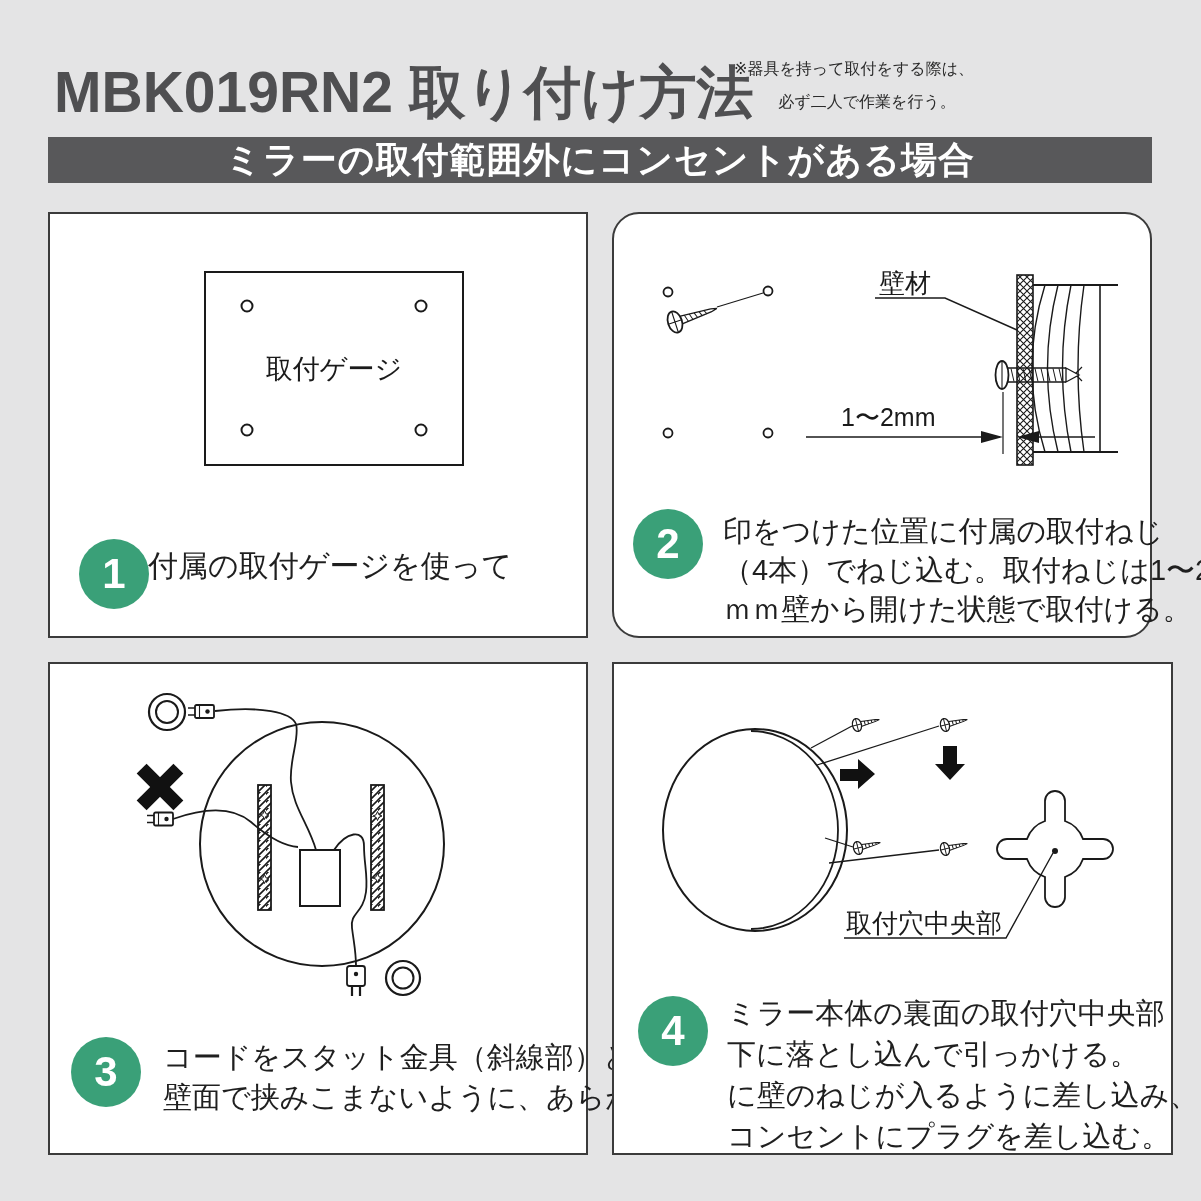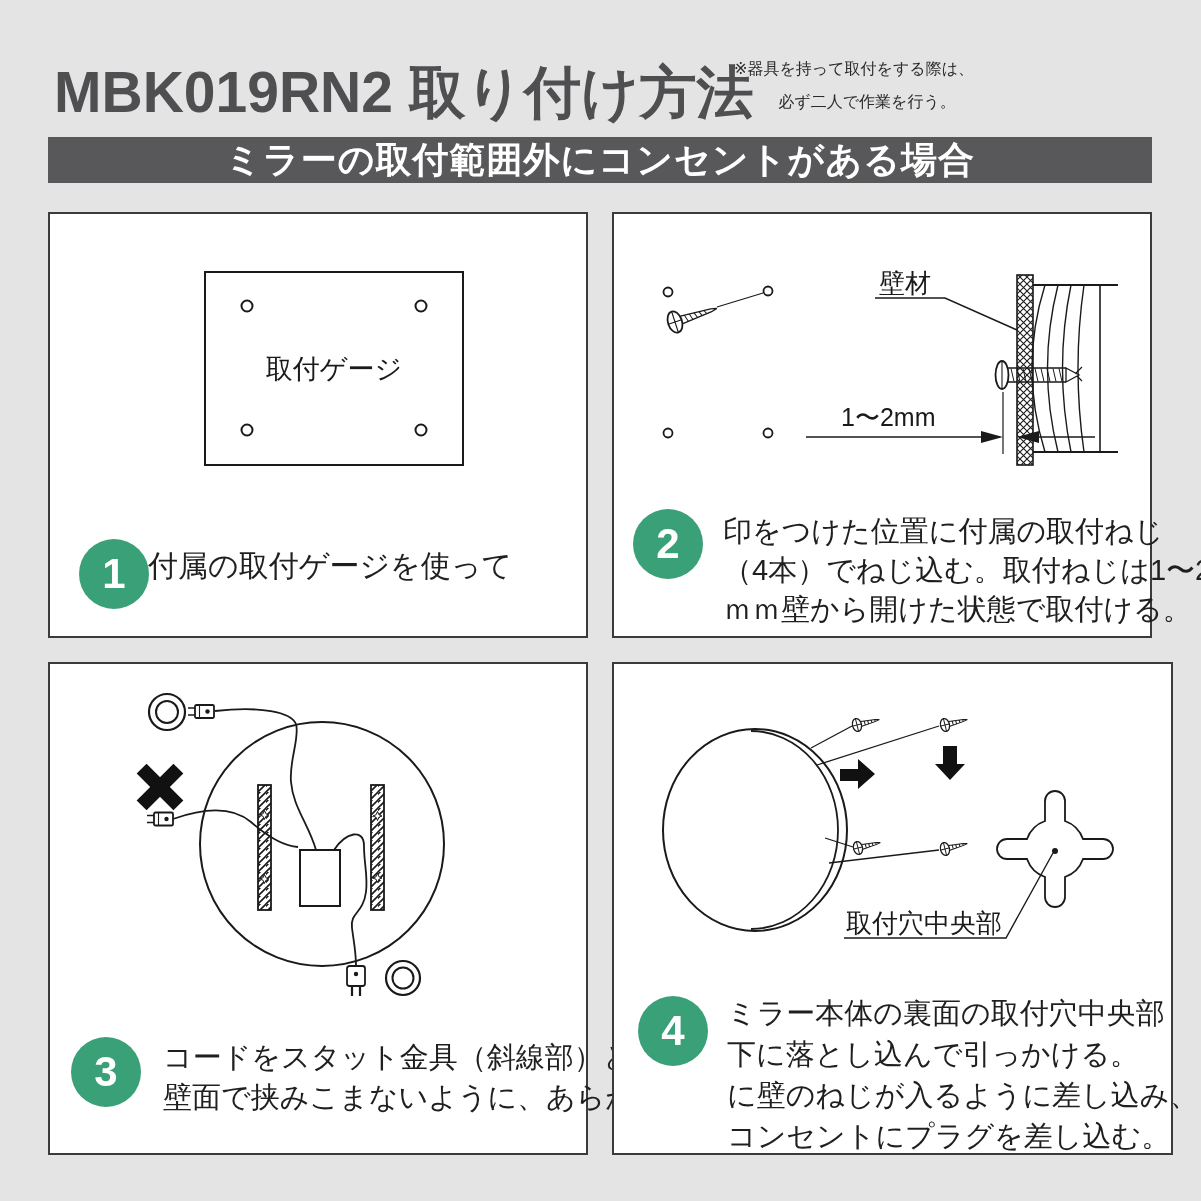--- a/index.html
+++ b/index.html
@@ -6,21 +6,21 @@
   body{width:1201px;height:1201px;background:#e4e4e5;position:relative;overflow:hidden;
        font-family:"Liberation Sans","DejaVu Sans",sans-serif;}
   .abs{position:absolute;}
   .title{left:54px;top:64px;font-size:57px;font-weight:bold;color:#4f4f51;line-height:1;letter-spacing:0px;white-space:nowrap;}
   .note{left:734px;top:52px;font-size:16px;line-height:33px;color:#2b2b2b;}
   .note .l2{padding-left:26px;text-align:center;}
   .banner{left:48px;top:137px;width:1104px;height:46px;background:#58585a;color:#ffffff;
           font-size:36px;font-weight:bold;text-align:center;line-height:46px;letter-spacing:1px;}
   .panel{background:#ffffff;border:2px solid #3b3b3b;}
   .p1{left:48px;top:212px;width:536px;height:422px;}
-  .p2{left:612px;top:212px;width:536px;height:422px;}
+  .p2{left:612px;top:212px;width:536px;height:422px;border-radius:27px;}
   .p3{left:48px;top:662px;width:536px;height:489px;}
   .p4{left:612px;top:662px;width:536px;height:489px;padding-left:21px;}
   .badge{width:70px;height:70px;border-radius:50%;background:#3aa078;color:#fff;
          display:flex;align-items:center;justify-content:center;
          font-size:42px;font-weight:bold;line-height:1;}
   .step-text{color:#1f1f1f;font-size:29px;white-space:nowrap;}
   .diagram{position:absolute;left:0;top:0;}
   svg text{fill:#1a1a1a;font-family:"Liberation Sans","DejaVu Sans",sans-serif;}
 </style>
 </head>

